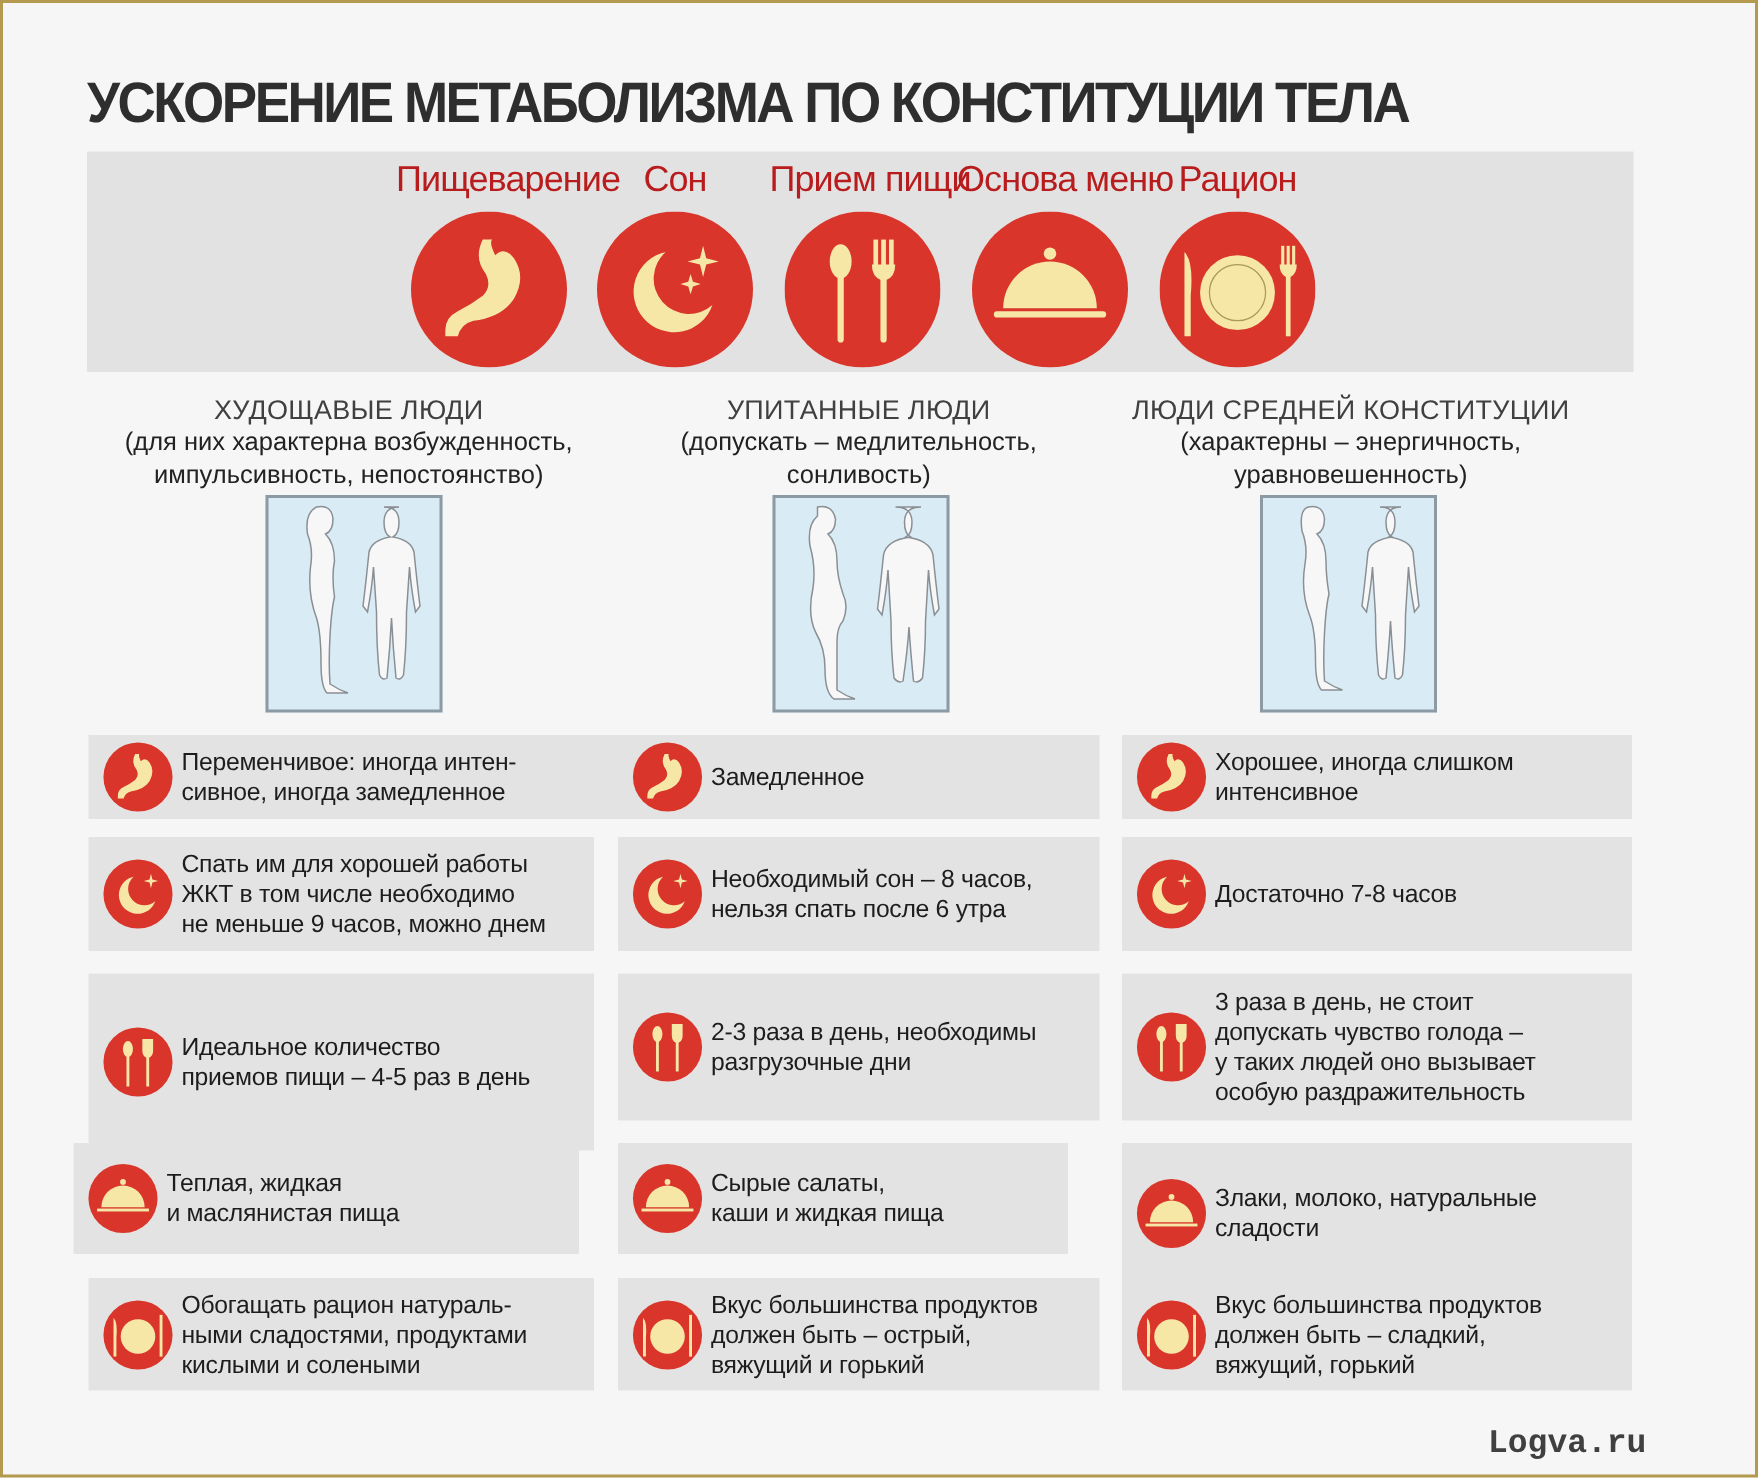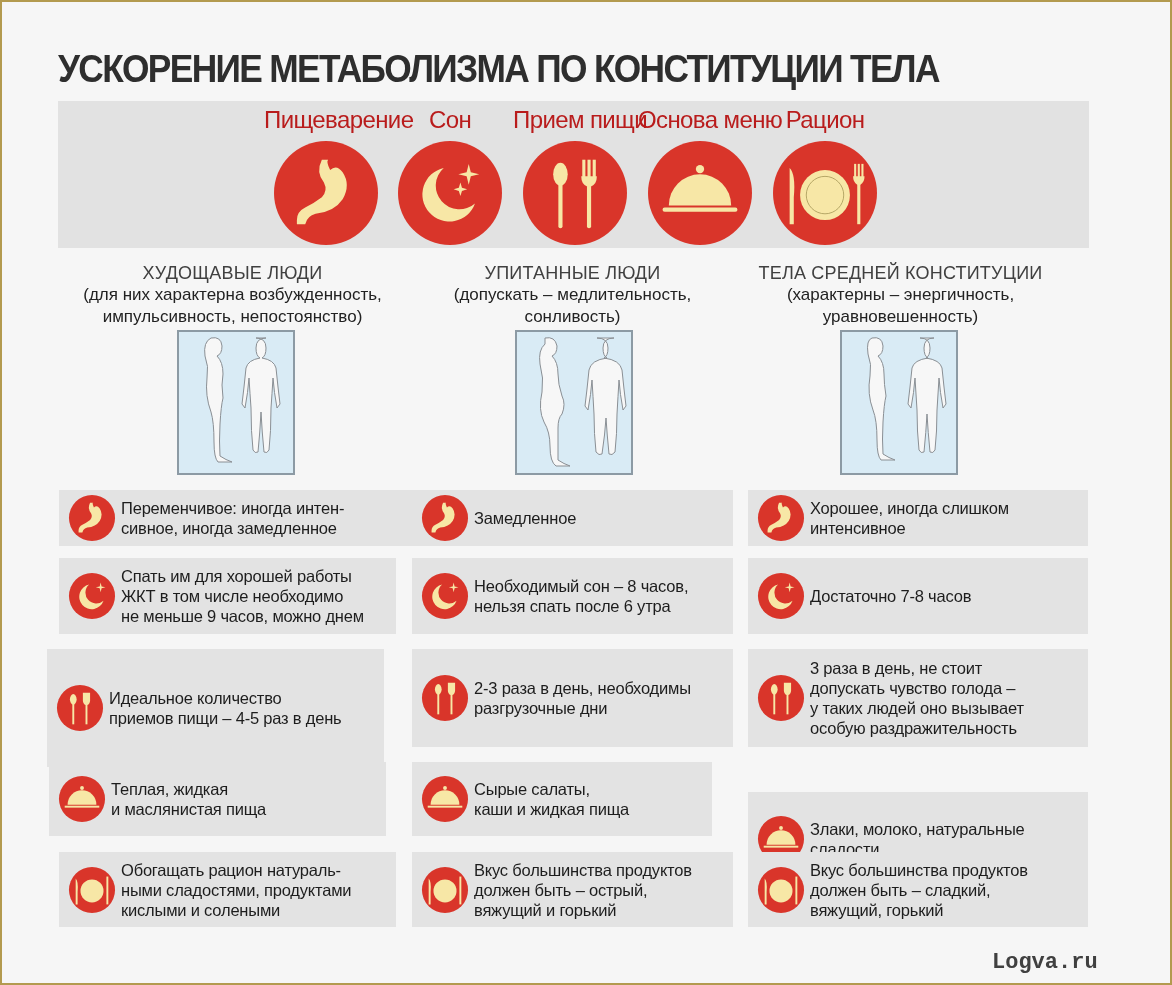--- a/index.html
+++ b/index.html
@@ -127,21 +127,21 @@
   <span class="col-title">ХУДОЩАВЫЕ ЛЮДИ</span>
   <span class="col-sub">(для них характерна возбужденность,</span>
   <span class="col-sub">импульсивность, непостоянство)</span>
 </div>
 <div class="col-head" style="left:400px;width:345px">
   <span class="col-title">УПИТАННЫЕ ЛЮДИ</span>
   <span class="col-sub">(допускать – медлительность,</span>
   <span class="col-sub">сонливость)</span>
 </div>
 <div class="col-head" style="left:728px;width:345px">
-  <span class="col-title">ТЕЛА СРЕДНЕЙ КОНСТИТУЦИИ</span>
+  <span class="col-title">ЛЮДИ СРЕДНЕЙ КОНСТИТУЦИИ</span>
   <span class="col-sub">(характерны – энергичность,</span>
   <span class="col-sub">уравновешенность)</span>
 </div>
 
 <div class="figure-box" style="left:177px">
   <svg width="114" height="141" viewBox="0 0 114 141">
     <g fill="#f7f7f7" stroke="#8a8f94" stroke-width="1">
       <path d="M32 6 q10 -2 11 8 q0 8 -5 10 q6 6 6 18 q-2 10 0 24 q-2 8 -3 26 q-1 18 0 32 q6 4 12 6 l-14 0 q-4 -4 -4 -20 q0 -20 -3 -30 q-6 -16 -4 -34 q2 -12 -2 -22 q-2 -14 6 -18 z"></path>
       <path d="M77 6 q10 0 10 10 q0 8 -4 10 q12 2 14 10 q2 20 4 36 l-3 4 q-3 -16 -4 -30 q-1 16 -2 30 q0 24 -2 42 q-2 4 -5 2 q-2 -20 -3 -40 q-1 20 -3 40 q-3 2 -5 -2 q-2 -18 -2 -42 q-1 -14 -2 -30 q-1 14 -4 30 l-3 -4 q2 -16 4 -36 q2 -8 14 -10 q-4 -2 -4 -10 q0 -10 10 -10 z"></path>
     </g>
@@ -175,21 +175,21 @@
 <div class="cell" style="left:59px;top:558px;width:337px;height:76px">
   <svg class="cicon" viewBox="0 0 100 100">
       <circle cx="50" cy="50" r="48" fill="#d9352a"></circle>
       <path d="M44 26 a26 26 0 1 0 30 34 a22 22 0 1 1 -30 -34 z" fill="#f7e7a6"></path>
       <path d="M68 22 l2 8 l8 2 l-8 2 l-2 8 l-2 -8 l-8 -2 l8 -2 z" fill="#f7e7a6"></path>
     </svg>
   <div class="ctext" style="white-space:pre-line">Спать им для хорошей работы
 ЖКТ в том числе необходимо
 не меньше 9 часов, можно днем</div>
 </div>
-<div class="cell" style="left:47px;top:649px;width:337px;height:118px">
+<div class="cell" style="left:59px;top:649px;width:337px;height:118px">
   <svg class="cicon" viewBox="0 0 100 100">
       <circle cx="50" cy="50" r="48" fill="#d9352a"></circle>
       <ellipse cx="36" cy="32" rx="7" ry="11" fill="#f7e7a6"></ellipse>
       <rect x="34" y="40" width="4" height="44" fill="#f7e7a6"></rect>
       <path d="M56 18 h15 v16 q0 8 -6 10 h-3 q-6 -2 -6 -10 z" fill="#f7e7a6"></path>
       <rect x="61.5" y="42" width="4" height="42" fill="#f7e7a6"></rect>
     </svg>
   <div class="ctext" style="white-space:pre-line">Идеальное количество
 приемов пищи – 4-5 раз в день</div>
 </div>
@@ -286,21 +286,21 @@
       <ellipse cx="36" cy="32" rx="7" ry="11" fill="#f7e7a6"></ellipse>
       <rect x="34" y="40" width="4" height="44" fill="#f7e7a6"></rect>
       <path d="M56 18 h15 v16 q0 8 -6 10 h-3 q-6 -2 -6 -10 z" fill="#f7e7a6"></path>
       <rect x="61.5" y="42" width="4" height="42" fill="#f7e7a6"></rect>
     </svg>
   <div class="ctext" style="white-space:pre-line">3 раза в день, не стоит
 допускать чувство голода –
 у таких людей оно вызывает
 особую раздражительность</div>
 </div>
-<div class="cell" style="left:748px;top:792px;width:340px;height:94px">
+<div class="cell" style="left:748px;top:762px;width:340px;height:94px">
   <svg class="cicon" viewBox="0 0 100 100">
       <circle cx="50" cy="50" r="48" fill="#d9352a"></circle>
       <circle cx="50" cy="27" r="4" fill="#f7e7a6"></circle>
       <path d="M20 62 a30 30 0 0 1 60 0 z" fill="#f7e7a6"></path>
       <rect x="14" y="64" width="72" height="4" fill="#f7e7a6"></rect>
     </svg>
   <div class="ctext" style="white-space:pre-line">Злаки, молоко, натуральные
 сладости</div>
 </div>
 <div class="cell" style="left:748px;top:852px;width:340px;height:75px">

